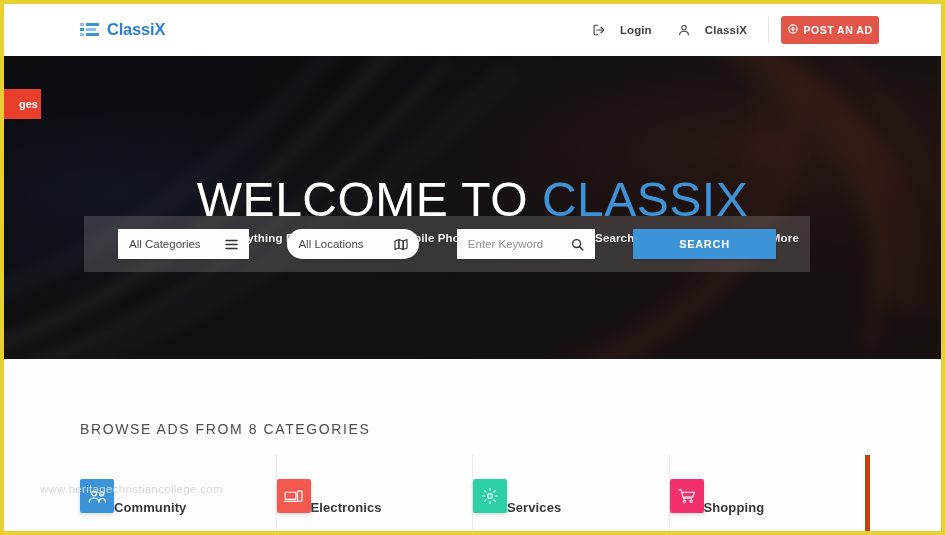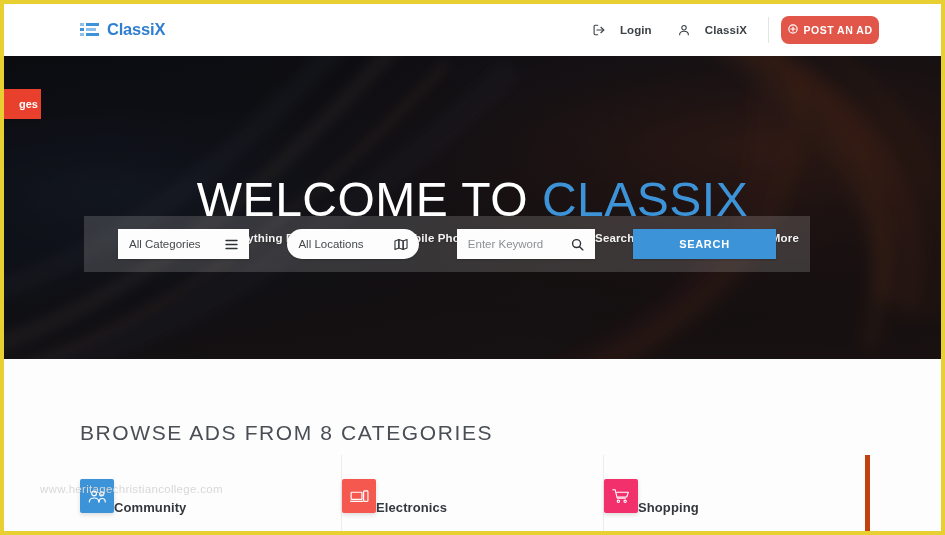--- a/index.html
+++ b/index.html
@@ -59,21 +59,21 @@
     margin: 0 12px 0 8px;
   }
   .post-ad-btn {
     display: flex; align-items: center; justify-content: center; gap: 6px;
     background: #e2564a;
     color: #ffffff;
     font-size: 10.5px;
     font-weight: bold;
     letter-spacing: 0.5px;
     width: 98px; height: 28px;
-    border-radius: 8px;
+    border-radius: 3px;
     cursor: pointer;
     border: none;
     font-family: "Liberation Sans", sans-serif;
   }
 
   
   .hero {
     position: absolute;
     left: 0; top: 52px;
     width: 937px; height: 303px;
@@ -168,21 +168,21 @@
   
   .cats-section {
     position: absolute;
     left: 0; top: 355px;
     width: 937px; height: 172px;
     background: #fdfdfd;
   }
   .cats-heading {
     position: absolute;
     left: 76px; top: 62px;
-    font-size: 21px;
+    font-size: 14px;
     font-weight: 400;
     color: #4a4f55;
     letter-spacing: 1.6px;
     text-align: center;
   }
   .watermark {
     position: absolute;
     left: 36px; top: 479px;
     font-size: 11.5px;
     color: #d8d8d8;
@@ -397,20 +397,30 @@
         <div class="cat-icon" style="background:#f4584f">
           <svg width="19" height="15" viewBox="0 0 20 15" fill="none" stroke="#ffffff" stroke-width="1.25" stroke-linecap="round" stroke-linejoin="round">
             <rect x="1.2" y="3.0" width="11.4" height="7.6" rx="0.8"></rect>
             <path d="M0.4 12.6h13"></path>
             <rect x="14.3" y="1.6" width="4.6" height="11" rx="0.9"></rect>
           </svg>
         </div>
         <div class="cat-label">Electronics</div>
       </div>
 
+      <div class="cat-item">
+        <div class="cat-icon" style="background:#2bd1a5">
+          <svg width="18" height="18" viewBox="0 0 20 20" fill="none" stroke="#ffffff" stroke-width="1.25" stroke-linecap="round" stroke-linejoin="round">
+            <circle cx="10" cy="10" r="2.6"></circle>
+            <path d="M10 1.6v2.2M10 16.2v2.2M1.6 10h2.2M16.2 10h2.2
+                     M4.1 4.1l1.6 1.6M14.3 14.3l1.6 1.6M15.9 4.1l-1.6 1.6M5.7 14.3l-1.6 1.6"></path>
+          </svg>
+        </div>
+        <div class="cat-label">Services</div>
+      </div>
 
       <div class="cat-item">
         <div class="cat-icon" style="background:#f2306c">
           <svg width="18" height="16" viewBox="0 0 20 17" fill="none" stroke="#ffffff" stroke-width="1.25" stroke-linecap="round" stroke-linejoin="round">
             <path d="M0.9 1.6h2.6l2.3 9.2h9.2"></path>
             <path d="M5.1 4.4h13l-1.7 5.2H6.3"></path>
             <circle cx="7.1" cy="14.4" r="1.3"></circle>
             <circle cx="14.6" cy="14.4" r="1.3"></circle>
           </svg>
         </div>

